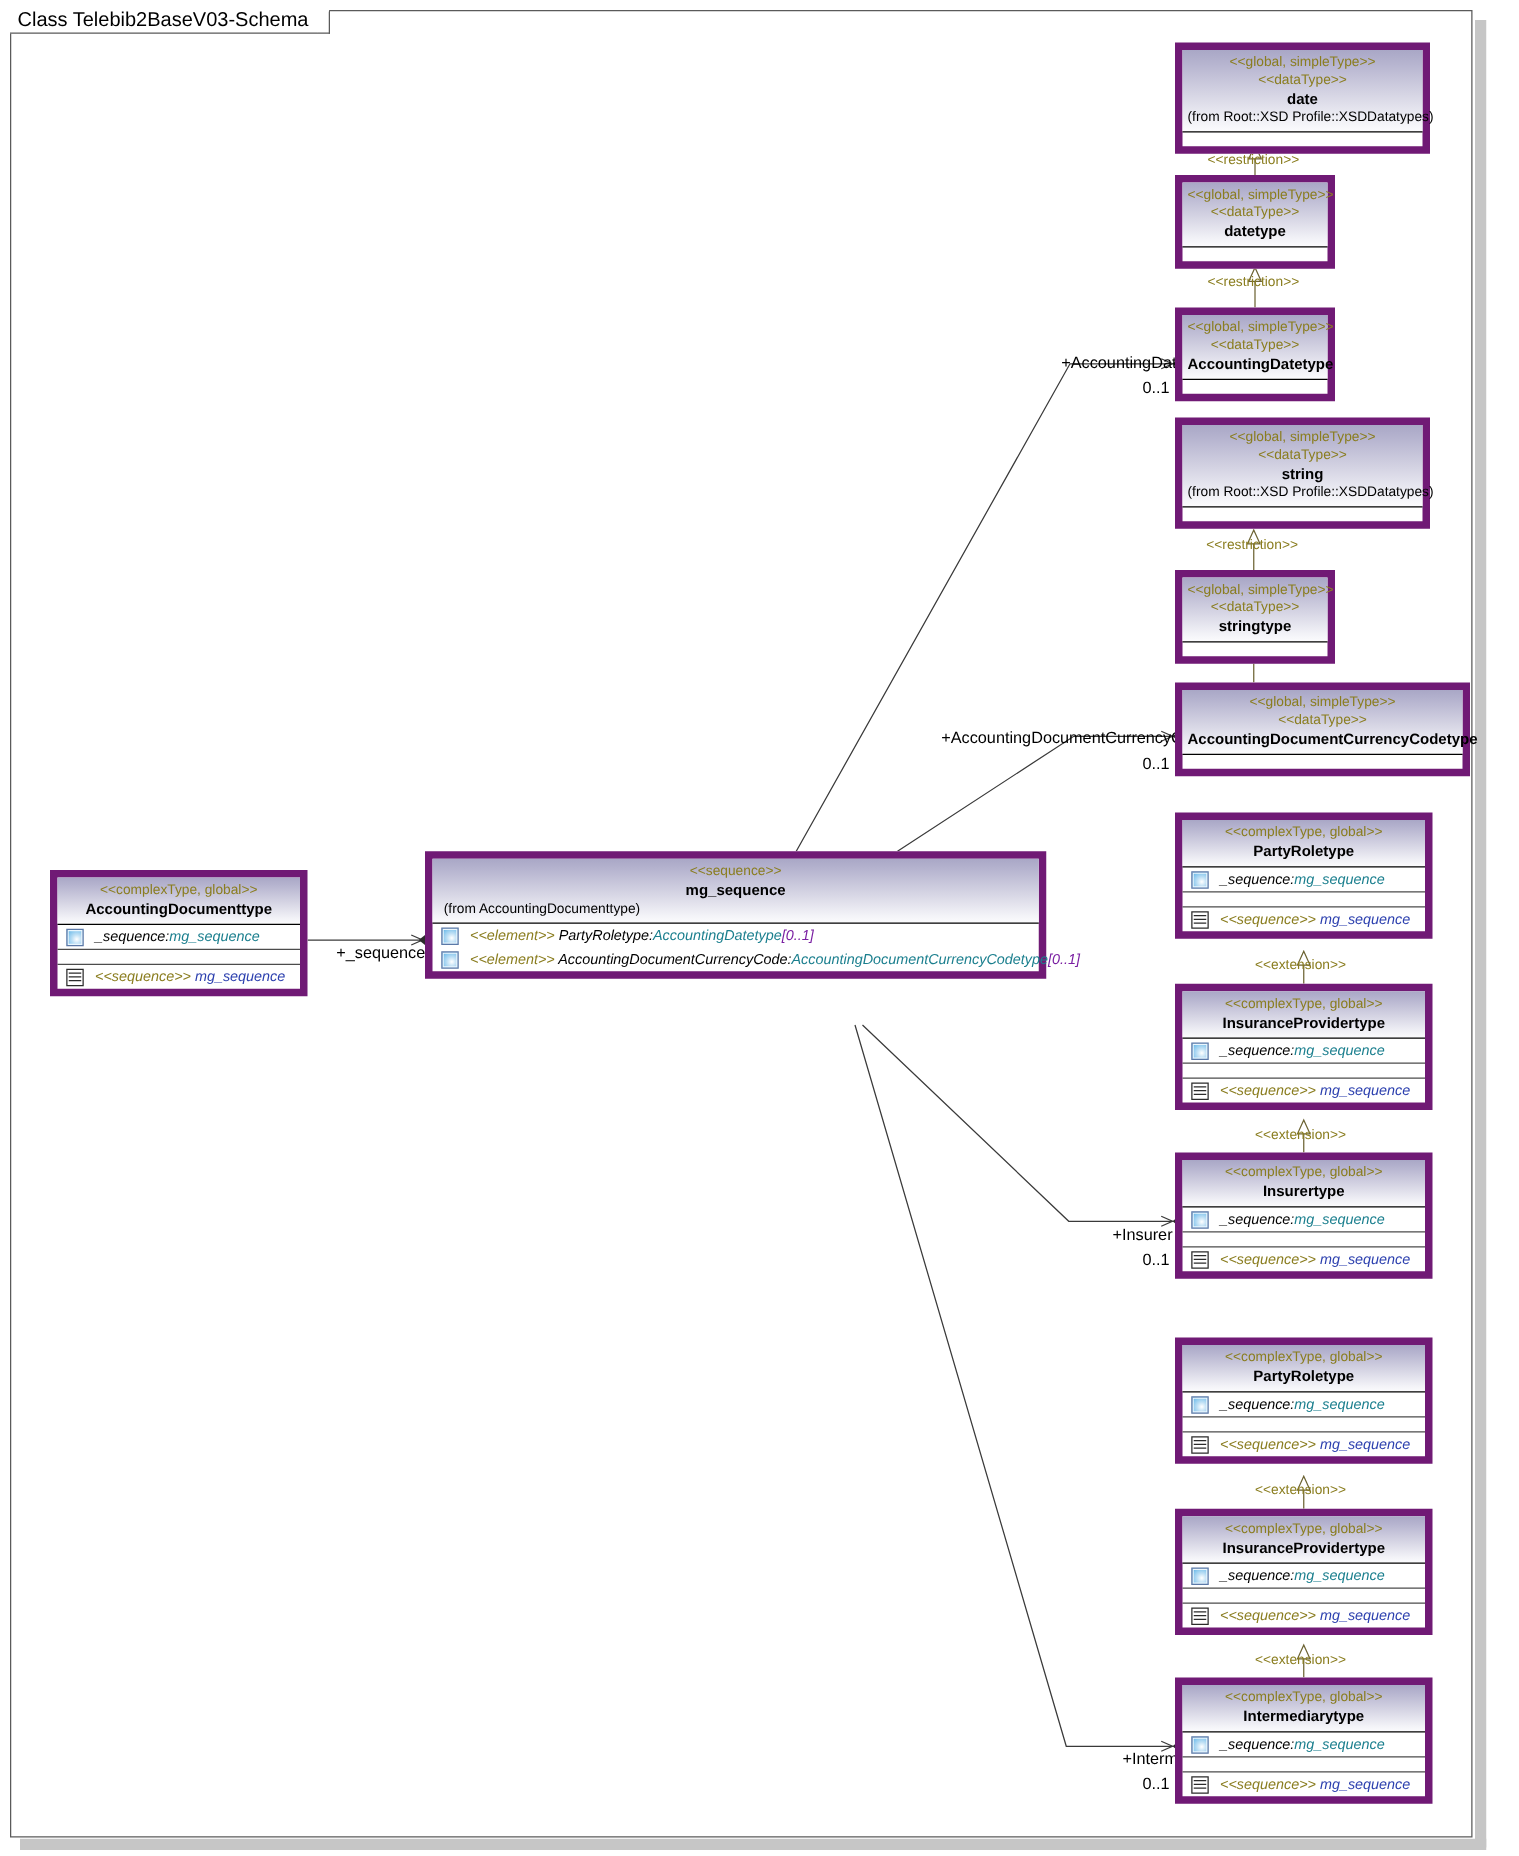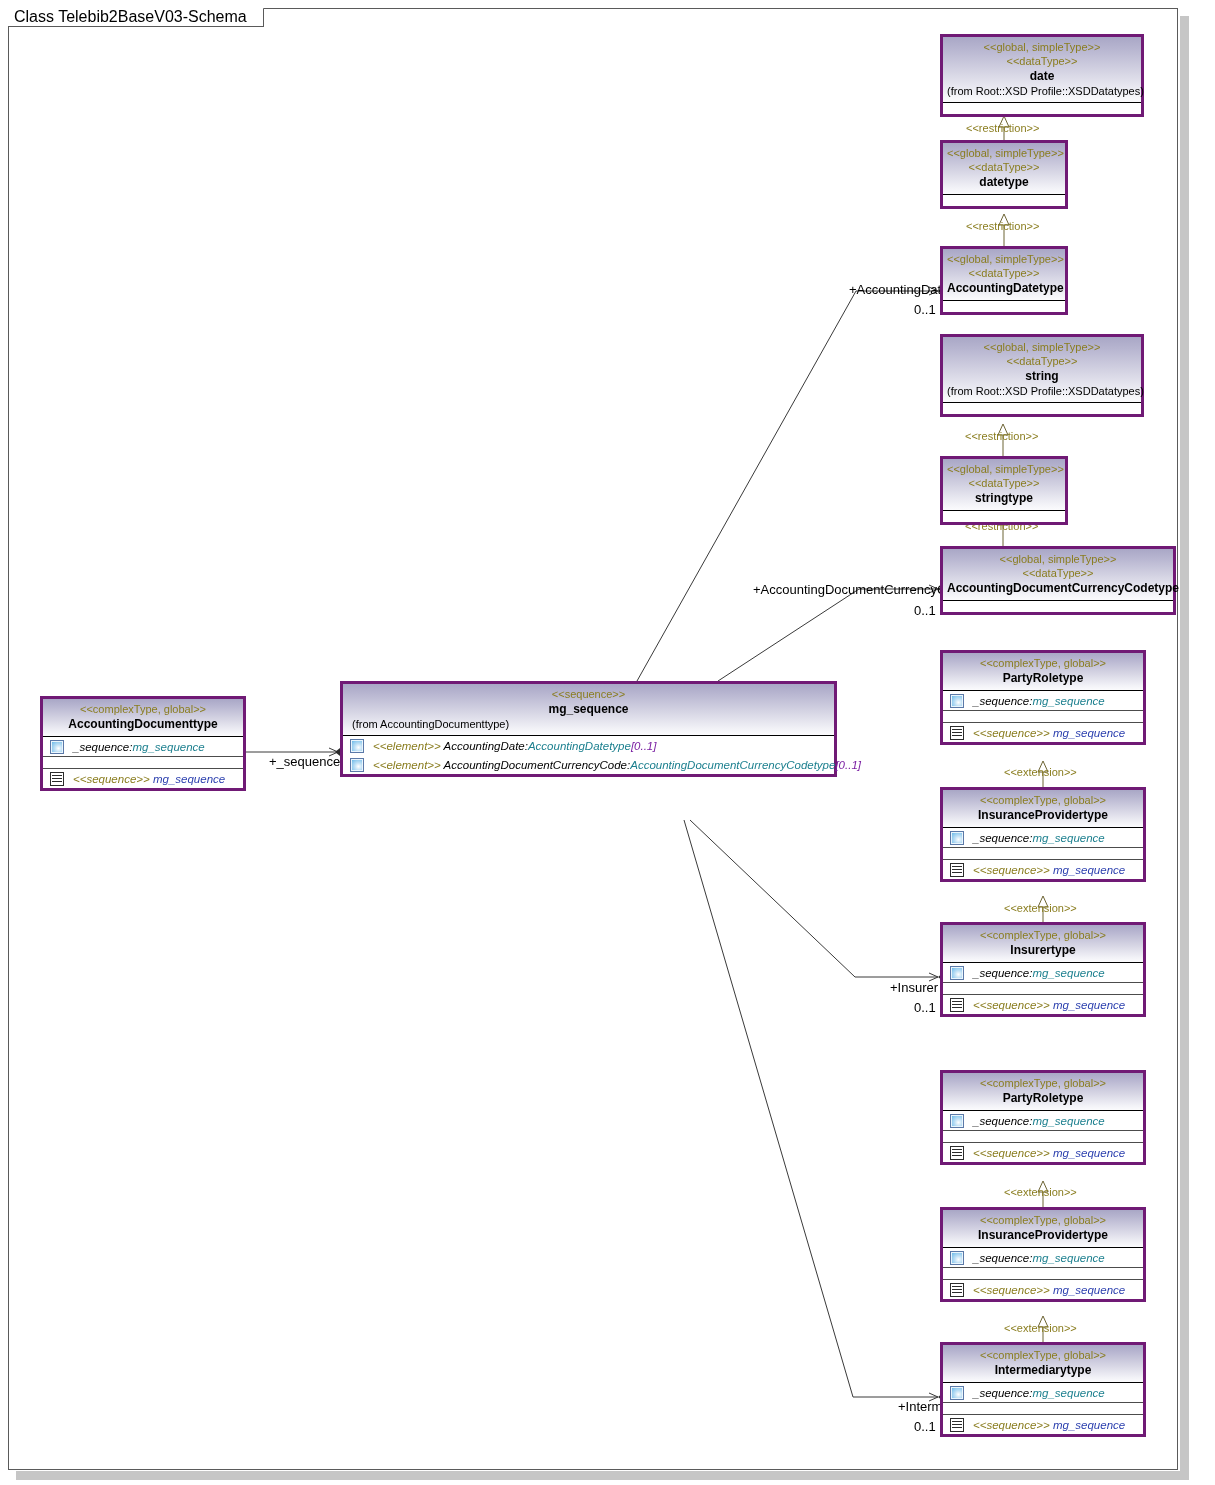--- a/index.html
+++ b/index.html
@@ -20,21 +20,21 @@
     border:1px solid #5a5a5a;border-left:none;border-top:none;background:#ffffff;
     padding:1px 16px 1px 6px;font-size:16px;color:#000;white-space:nowrap;
     line-height:16px;
   }
   #diagram-tab:after{
     content:"";position:absolute;right:-1px;top:-1px;width:0;height:0;
     border-left:10px solid #ffffff;border-bottom:19px solid transparent;
   }
 
   
-  .uml{position:absolute;box-sizing:border-box;border:3px solid #701a75;background:#ffffff;}
+  .uml{position:absolute;box-sizing:border-box;border:6px solid #701a75;background:#ffffff;}
   .uml .hdr{
     background:linear-gradient(to bottom,#a9a7c6 0%,#b7b5d0 18%,#d6d5e4 55%,#f2f2f7 88%,#fbfbfd 100%);
     padding:3px 4px 4px 4px;text-align:center;border-bottom:1px solid #000;
   }
   .stereo{color:#8a7d1f;font-size:11px;line-height:14px;white-space:nowrap;}
   .cname{color:#000;font-weight:bold;font-size:12px;line-height:16px;white-space:nowrap;}
   .from{color:#000;font-size:11px;line-height:14px;white-space:nowrap;text-align:center;}
   .from.lft{text-align:left;padding-left:5px;}
   .sep-thin{height:0;border-top:1px solid #4c4c4c;}
   .compart{padding:0;font-style:italic;}
@@ -235,21 +235,21 @@
 
 <div class="uml" style="left:340px;top:681px;width:497px;">
   <div class="hdr">
     <div class="stereo">&lt;&lt;sequence&gt;&gt;</div>
     <div class="cname">mg_sequence</div>
     <div class="from lft">(from AccountingDocumenttype)</div>
   </div>
   <div class="compart">
     <div class="row">
       <span class="ico-elem"></span>
-      <span class="txt"><span class="t-ster">&lt;&lt;element&gt;&gt;</span> <span class="t-name">AccountingDate:</span><span class="t-type">AccountingDatetype</span><span class="t-mult">[0..1]</span></span>
+      <span class="txt"><span class="t-ster">&lt;&lt;element&gt;&gt;</span> <span class="t-name">PartyRoletype:</span><span class="t-type">AccountingDatetype</span><span class="t-mult">[0..1]</span></span>
     </div>
     <div class="row">
       <span class="ico-elem"></span>
       <span class="txt"><span class="t-ster">&lt;&lt;element&gt;&gt;</span> <span class="t-name">AccountingDocumentCurrencyCode:</span><span class="t-type">AccountingDocumentCurrencyCodetype</span><span class="t-mult">[0..1]</span></span>
     </div>
   </div>
 </div>
 
 <div class="uml" style="left:940px;top:650px;width:206px;">
   <div class="hdr">

